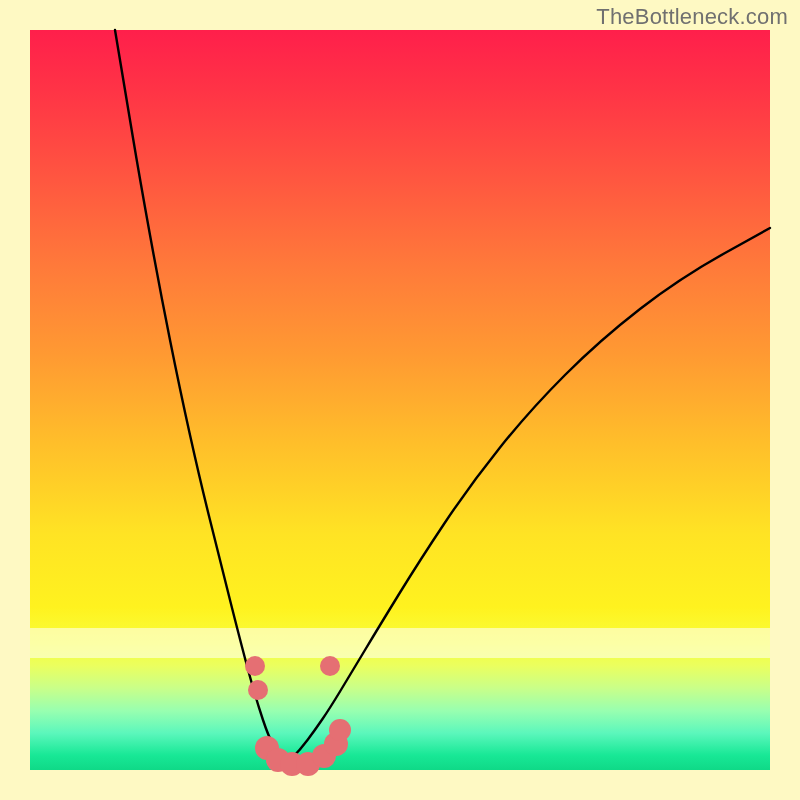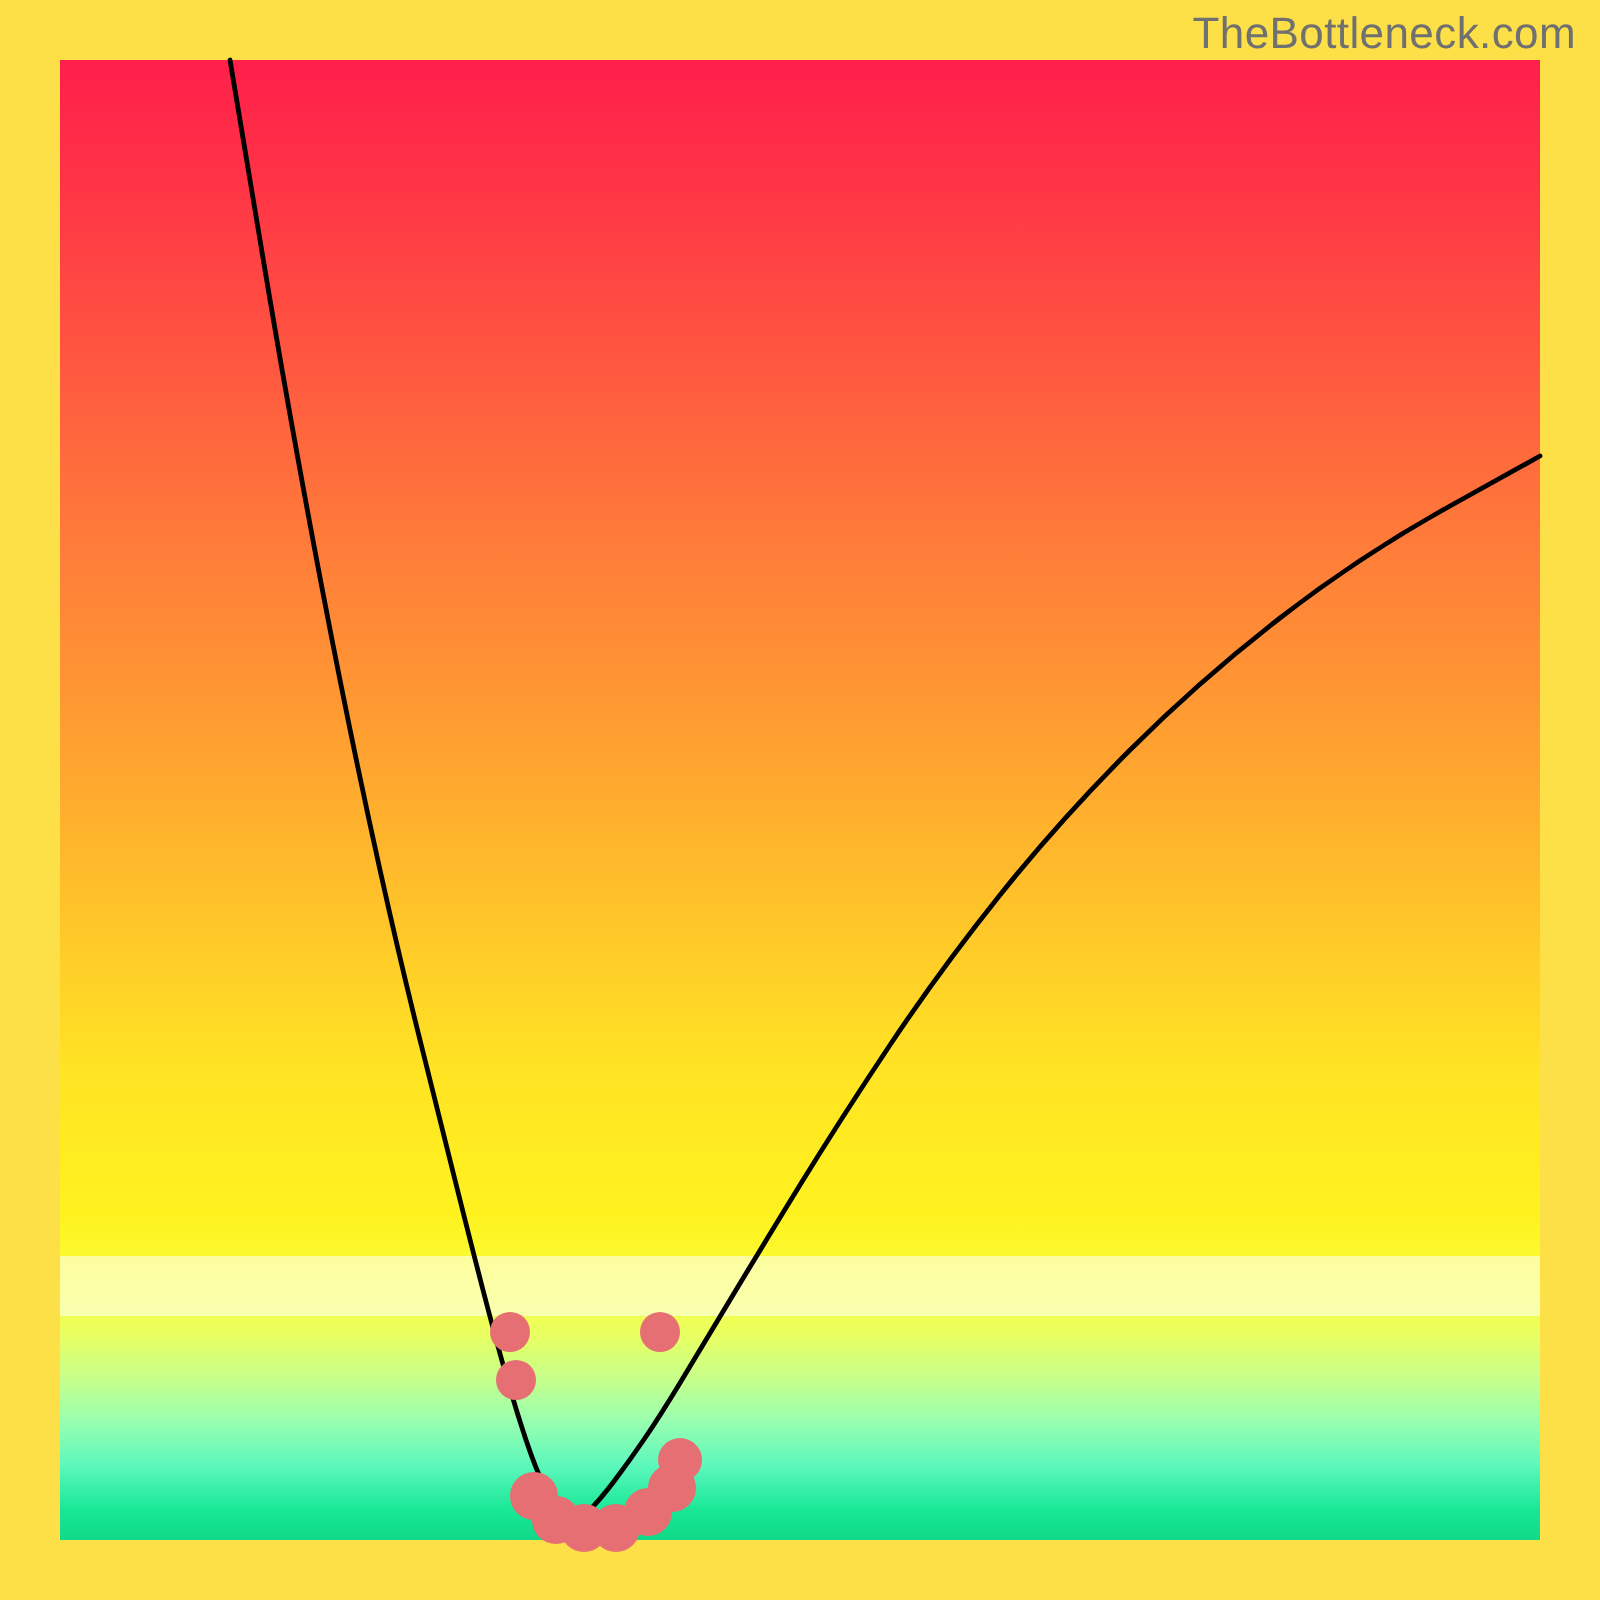--- a/index.html
+++ b/index.html
@@ -10,21 +10,21 @@
     background: #000;
     overflow: hidden;
     font-family: Arial, Helvetica, sans-serif;
   }
   .frame {
     position: absolute;
     left: 0;
     top: 0;
     width: 800px;
     height: 800px;
-    background: #fde047;
+    background: #fef9c3;
   }
   .plot {
     position: absolute;
     left: 30px;
     top: 30px;
     width: 740px;
     height: 740px;
     background: linear-gradient(
       to bottom,
       #ff1f4b 0%,

